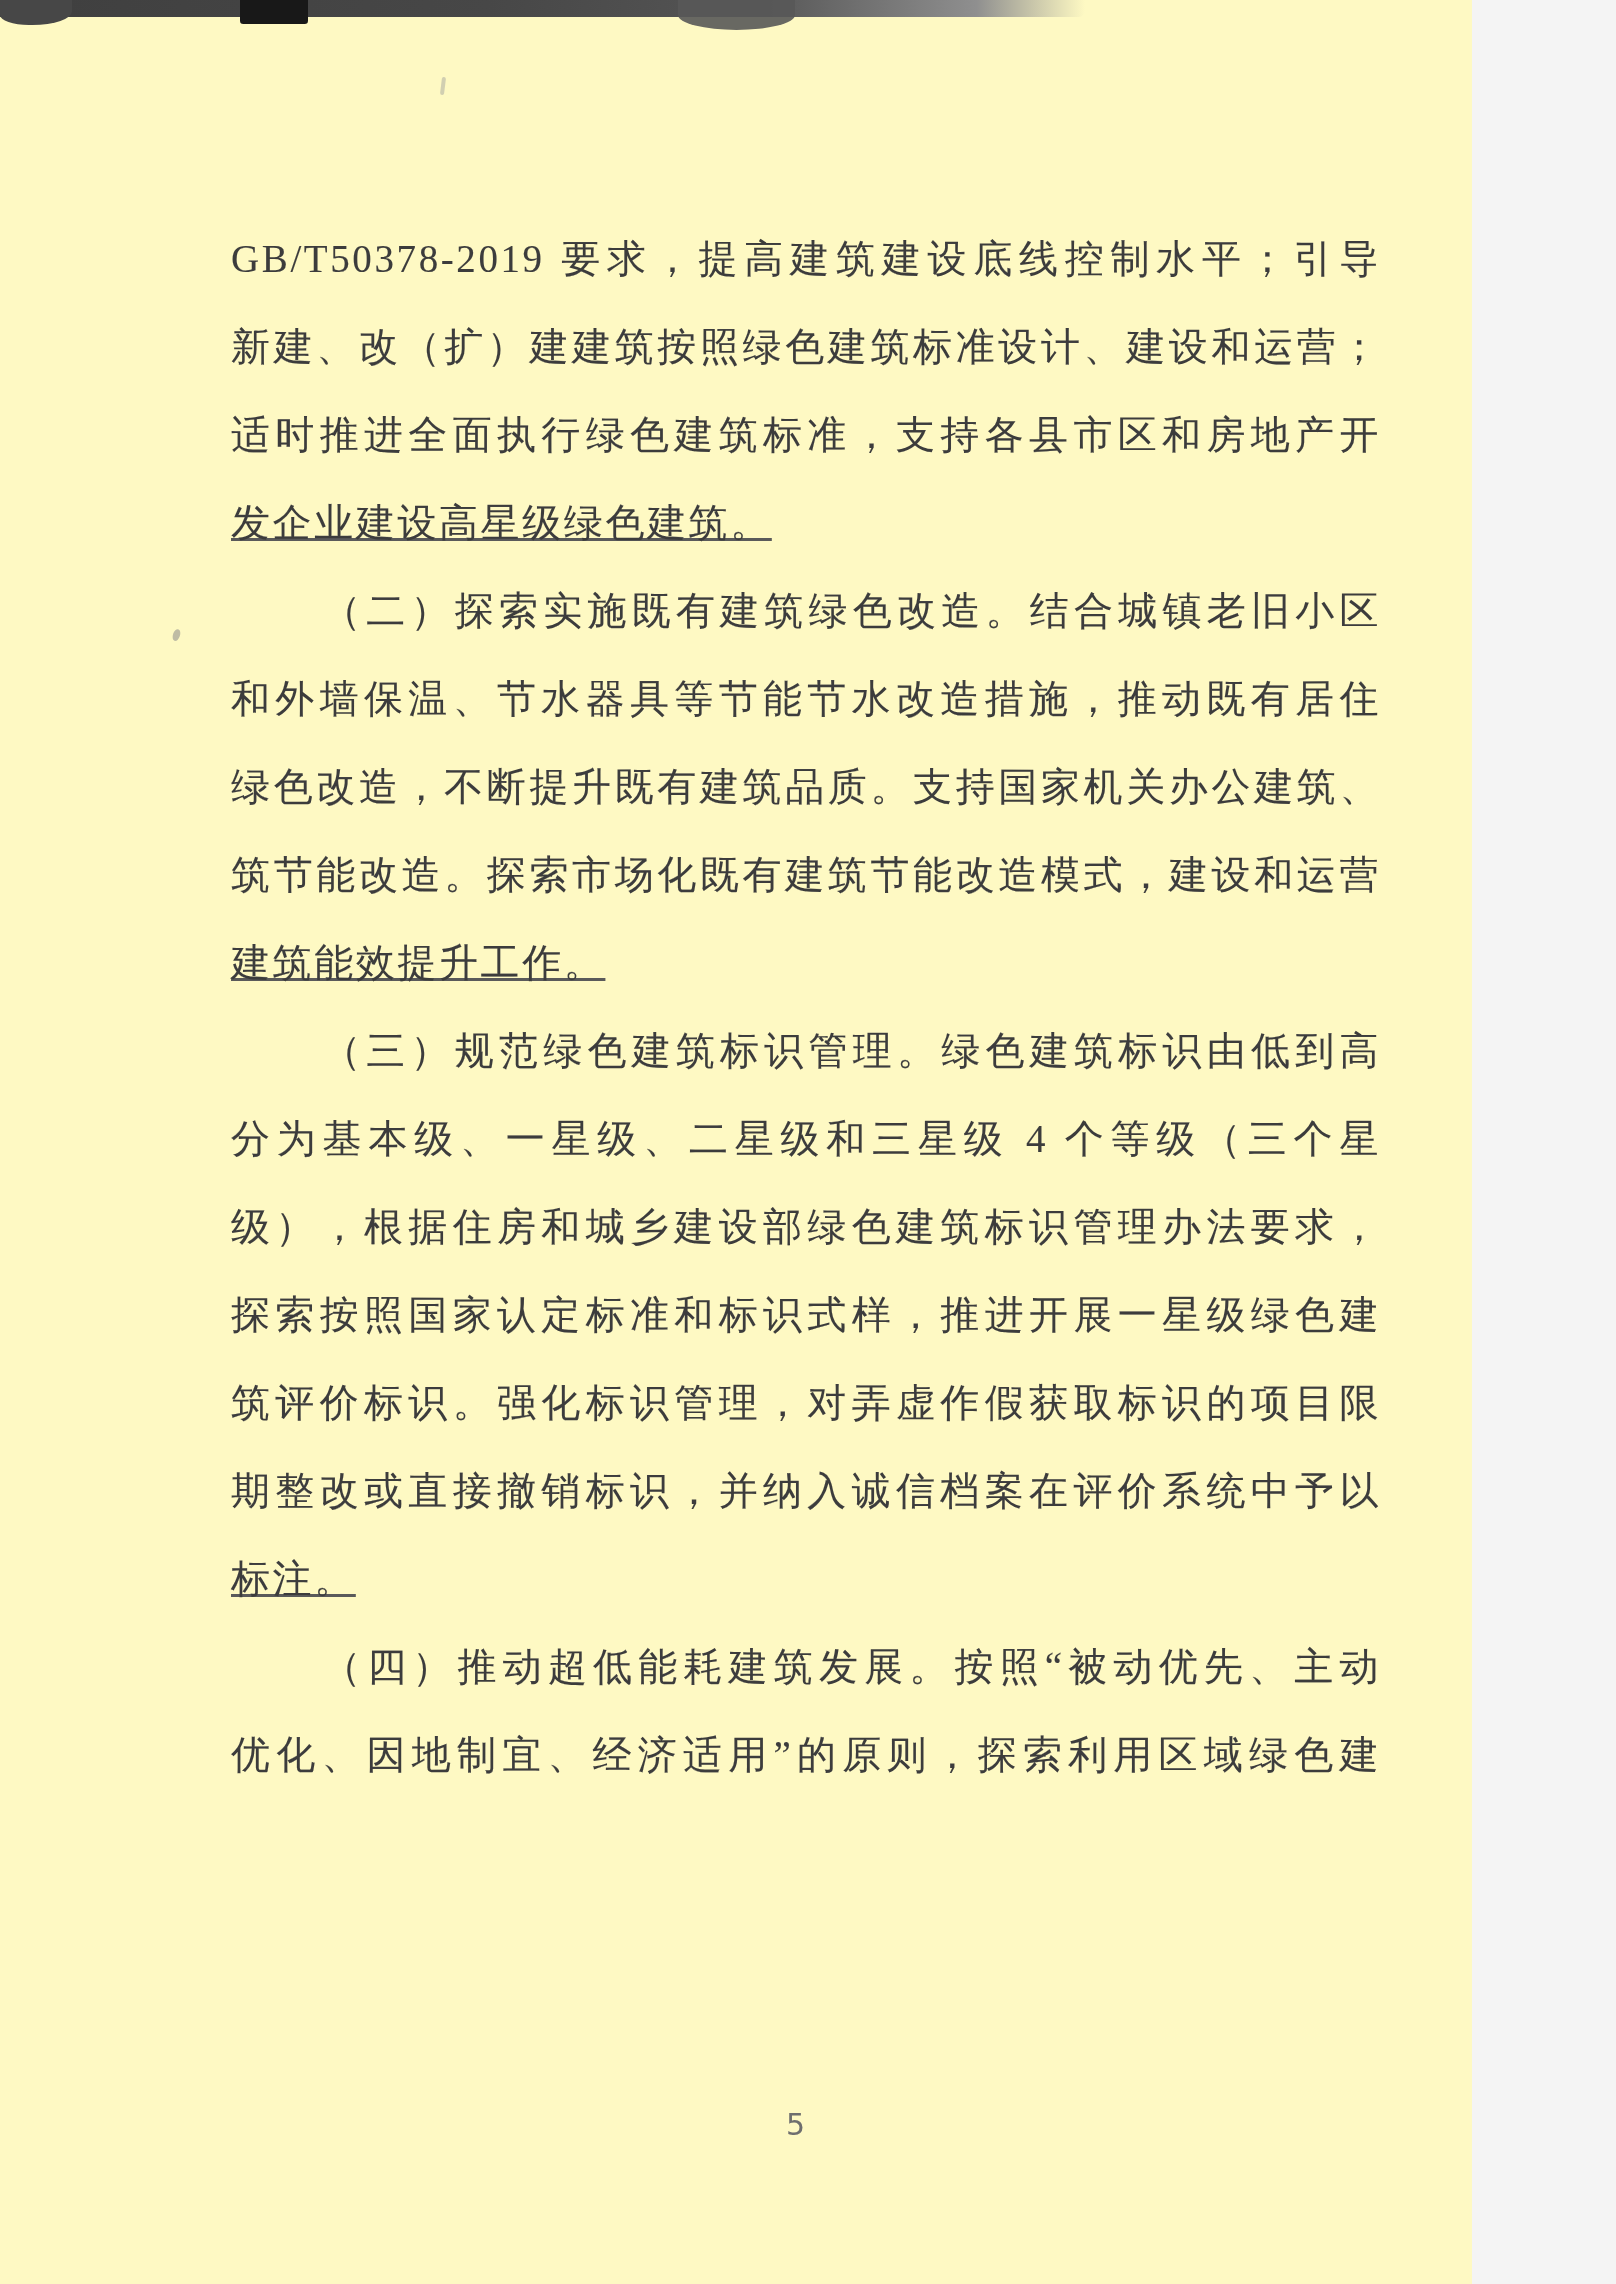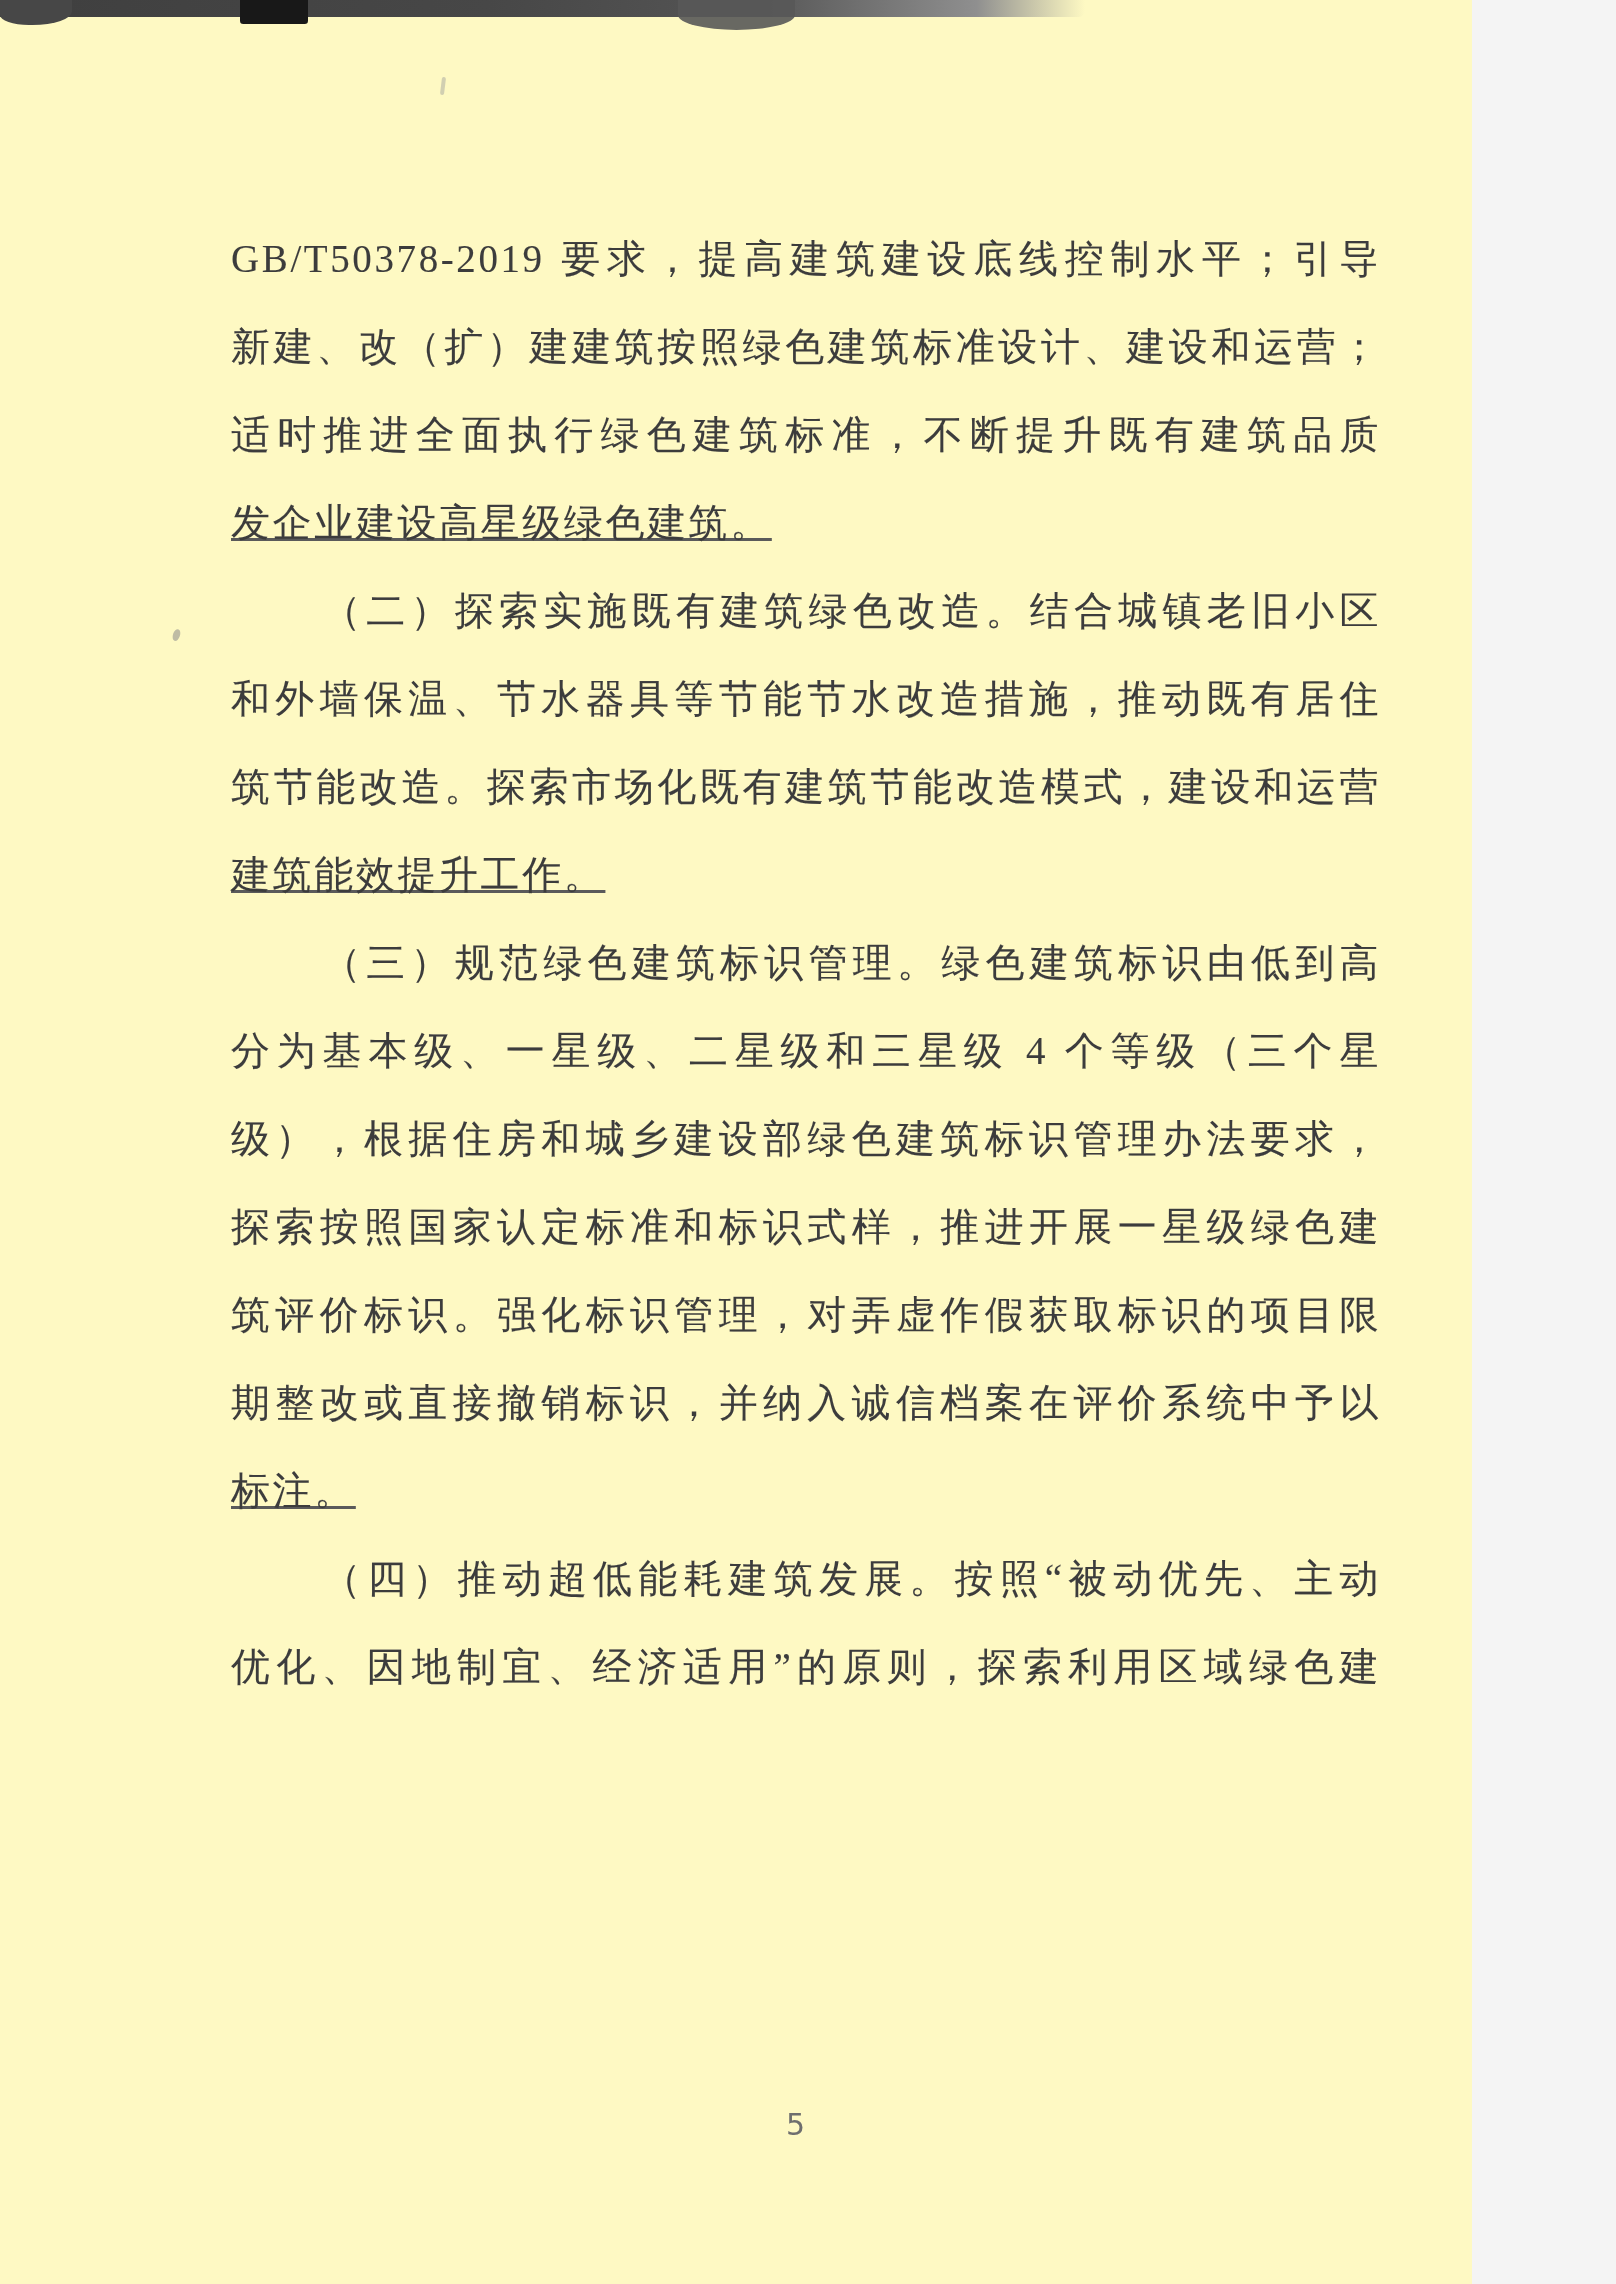--- a/index.html
+++ b/index.html
@@ -95,25 +95,26 @@
   <div class="corner-tr-small"></div>
   <div class="corner-tr-band"></div>
   <div class="strip-right"></div>
   <div class="edge-right"></div>
   <div class="speck-1"></div>
   <div class="speck-2"></div>
 
   <div class="textblock">
     <div class="line">GB/T50378-2019 要求，提高建筑建设底线控制水平；引导</div>
     <div class="line">新建、改（扩）建建筑按照绿色建筑标准设计、建设和运营；</div>
-    <div class="line">适时推进全面执行绿色建筑标准，不断提升既有建筑品质</div>
+    <div class="line">适时推进全面执行绿色建筑标准，支持各县市区和房地产开</div>
     <div class="line end">发企业建设高星级绿色建筑。</div>
 
     <div class="line indent">（二）探索实施既有建筑绿色改造。结合城镇老旧小区</div>
     <div class="line">和外墙保温、节水器具等节能节水改造措施，推动既有居住</div>
+    <div class="line">绿色改造，不断提升既有建筑品质。支持国家机关办公建筑、</div>
     <div class="line">筑节能改造。探索市场化既有建筑节能改造模式，建设和运营</div>
     <div class="line end">建筑能效提升工作。</div>
 
     <div class="line indent">（三）规范绿色建筑标识管理。绿色建筑标识由低到高</div>
     <div class="line">分为基本级、一星级、二星级和三星级 4 个等级（三个星</div>
     <div class="line">级），根据住房和城乡建设部绿色建筑标识管理办法要求，</div>
     <div class="line">探索按照国家认定标准和标识式样，推进开展一星级绿色建</div>
     <div class="line">筑评价标识。强化标识管理，对弄虚作假获取标识的项目限</div>
     <div class="line">期整改或直接撤销标识，并纳入诚信档案在评价系统中予以</div>
     <div class="line end">标注。</div>

